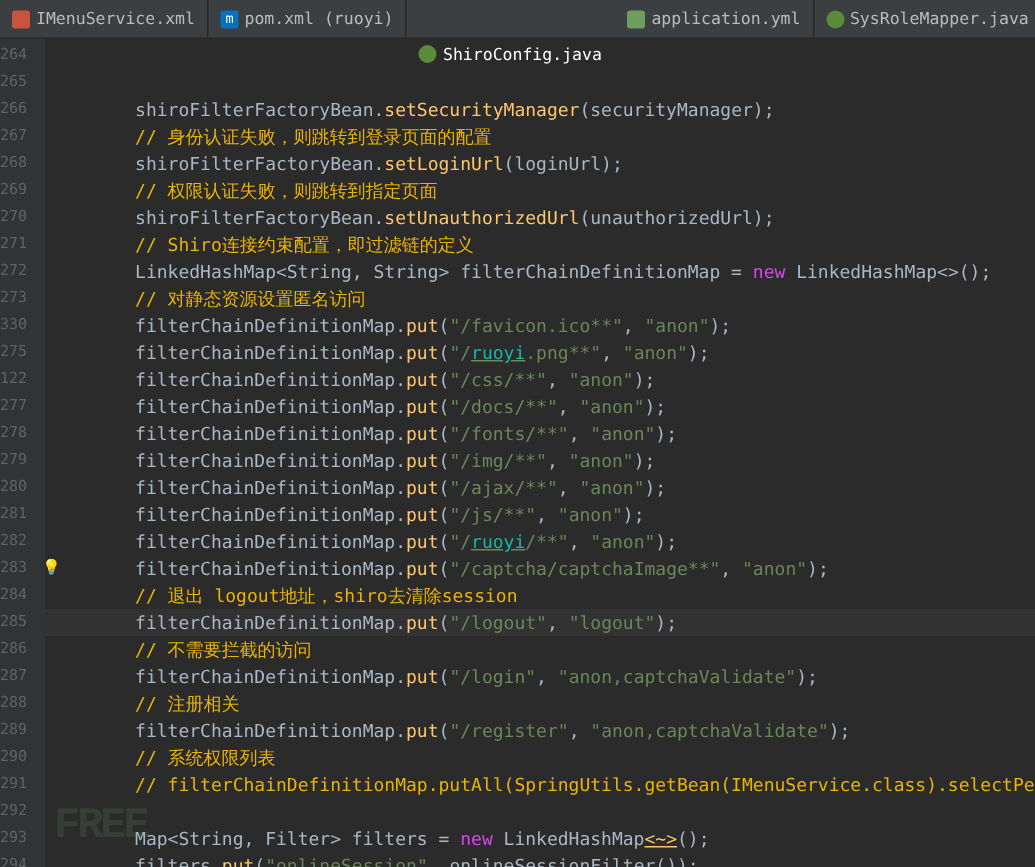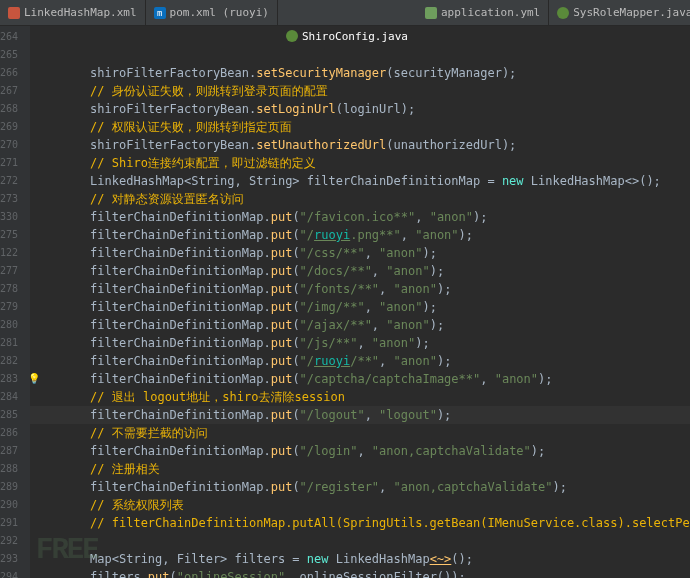--- a/index.html
+++ b/index.html
@@ -67,21 +67,21 @@
 .code {
   flex: 1;
   line-height: 18px;
   padding-top: 2px;
   white-space: pre;
   position: relative;
 }
 .line { height: 18px; padding-left: 60px; }
 .line.hl { background: #323232; }
 .cm { color: #eab308; }
-.kw { color: #5eead4; }
+.kw { color: #d946ef; }
 .fn { color: #ffc66d; }
 .str { color: #6a8759; }
 .cls { color: #a9b7c6; }
 .lnk { color: #14b8a6; text-decoration: underline; text-decoration-color: #6a8759; }
 .lnk-y { color: #ffc66d; text-decoration: underline; }
 .watermark {
   position: absolute;
   bottom: 18px;
   left: 6px;
   font-size: 29px;
@@ -90,21 +90,21 @@
   font-family: Liberation Mono, monospace;
   letter-spacing: -2px;
 }
 </style>
 </head>
 <body>
 
 <div class="tabs" id="tabs-container">
     <div class="tab">
       <span class="tab-icon ic-xml"></span>
-      <span>LinkedHashMap.xml</span>
+      <span>IMenuService.xml</span>
     </div>
     <div class="tab">
       <span class="tab-icon ic-m">m</span>
       <span>pom.xml (ruoyi)</span>
     </div>
     <div class="tab active">
       <span class="tab-icon ic-java"></span>
       <span>ShiroConfig.java</span>
     </div>
     <div class="tab">

